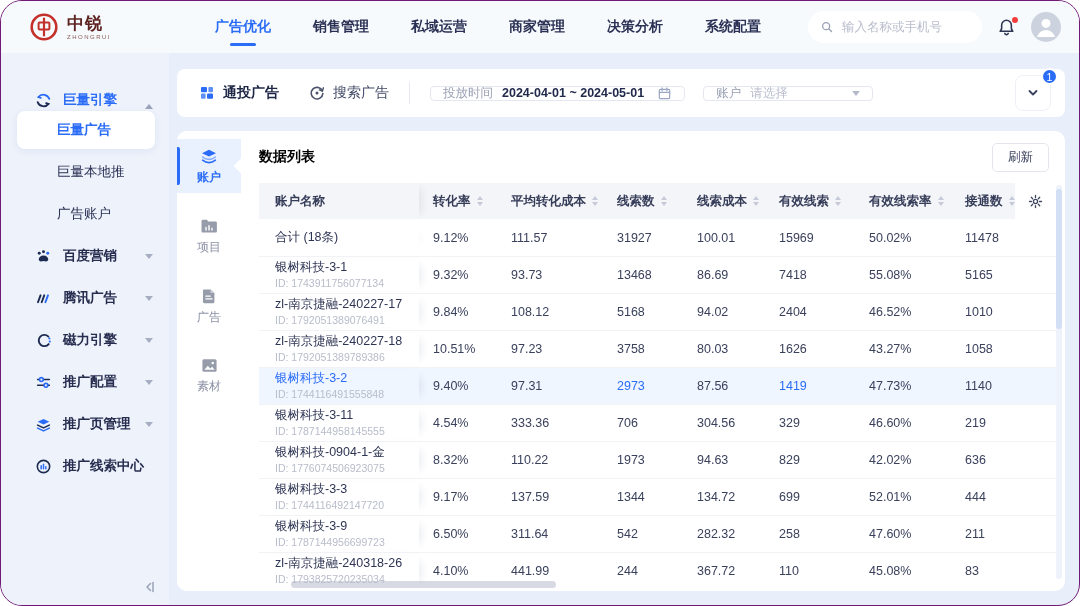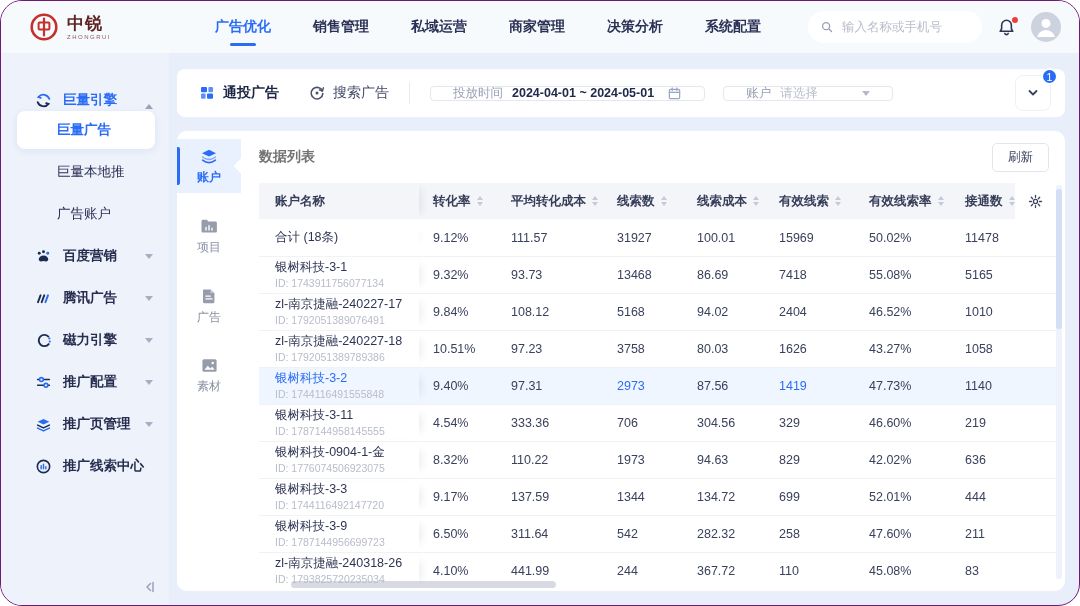--- a/index.html
+++ b/index.html
@@ -36,39 +36,39 @@
   .sub-item.active{background:#fff;border-radius:8px;margin:2px 14px 2px 16px;padding-left:40px;height:38px;color:#2a6cf6;font-weight:700;box-shadow:0 2px 8px rgba(40,70,140,.07);}
   .collapse-btn{position:absolute;bottom:10px;right:12px;cursor:pointer;display:flex;}
 
   
   .filter-card{position:absolute;left:176px;top:68px;width:888px;height:48px;background:#fff;border-radius:8px;display:flex;align-items:center;padding:0 14px 0 22px;box-sizing:border-box;}
   .ftab{display:flex;align-items:center;gap:8px;font-size:14px;cursor:pointer;}
   .ftab .lbl{color:#434b68;font-weight:500;}
   .ftab.active .lbl{color:#1e2646;font-weight:700;}
   .ftab + .ftab{margin-left:30px;text-align:right;}
   .vdiv{width:1px;height:22px;background:#e8eaf1;margin:0 20px;}
-  .fbox{display:flex;align-items:center;height:15px;border:1px solid #e4e7ef;border-radius:4px;padding:0 22px;gap:9px;font-size:12.5px;box-sizing:border-box;cursor:pointer;}
+  .fbox{display:flex;align-items:center;height:15px;border:1px solid #e4e7ef;border-radius:4px;padding:0 12px;gap:9px;font-size:12.5px;box-sizing:border-box;cursor:pointer;}
   .fbox .flabel{color:#9aa1b5;}
   .date-value{color:#222a4c;font-weight:600;}
   .account-box{margin-left:18px;width:170px;}
   .placeholder-txt{color:#b9becd;}
   .sel-caret{margin-left:auto;width:0;height:0;border-left:4px solid transparent;border-right:4px solid transparent;border-top:5px solid #b3b9ca;}
   .collapse-chip{margin-left:auto;position:relative;width:34px;height:34px;border:1px solid #eef0f6;border-radius:8px;display:flex;align-items:center;justify-content:center;cursor:pointer;background:#fff;}
   .chip-badge{position:absolute;top:-8px;right:-8px;min-width:17px;height:17px;border-radius:9px;background:#2a6cf6;color:#fff;font-size:10.5px;display:flex;align-items:center;justify-content:center;border:2px solid #fff;box-sizing:border-box;padding:0 3px;}
 
   
   .table-card{position:absolute;left:176px;top:130px;width:888px;height:460px;background:#fff;border-radius:10px;overflow:hidden;}
   .side-tabs{position:absolute;left:0;top:0;bottom:0;width:64px;background:#fff;padding-top:8px;box-sizing:border-box;}
   .stab{position:relative;height:54px;margin-bottom:16px;display:flex;flex-direction:column;align-items:center;justify-content:center;gap:4px;font-size:12px;color:#8d92a6;cursor:pointer;}
   .stab.active{background:#e9f1ff;color:#2a6cf6;font-weight:600;}
   .stab.active::before{content:'';position:absolute;left:0;top:8px;bottom:8px;width:3px;background:#2a6cf6;border-radius:0 2px 2px 0;}
   .stab.active::after{content:'';position:absolute;right:-7px;top:50%;width:12px;height:12px;background:#fff;transform:translateY(-50%) rotate(45deg);}
 
   .panel-head{position:absolute;left:64px;right:0;top:0;height:52px;display:flex;align-items:center;padding:0 16px 0 18px;box-sizing:border-box;}
-  .panel-title{font-size:14px;color:#737373;font-weight:600;}
+  .panel-title{font-size:14px;color:#000000;font-weight:600;}
   .refresh-btn{margin-left:auto;height:29px;padding:0 15px;border:1px solid #e2e5ec;border-radius:5px;background:#fff;font-size:12.5px;color:#3a415c;display:flex;align-items:center;cursor:pointer;font-family:inherit;}
 
   .table-wrap{position:absolute;left:82px;right:8px;top:52px;bottom:8px;overflow:hidden;}
   .thead{display:flex;height:36px;}
   .th{background:#f4f5f8;height:36px;display:flex;align-items:center;font-size:12.5px;color:#363d59;font-weight:600;box-sizing:border-box;padding-left:14px;flex:none;}
   .th.c0{padding-left:16px;}
   .th-gear{background:#fff;width:40px;height:36px;display:flex;align-items:center;justify-content:center;flex:none;cursor:pointer;}
   .sort{display:inline-flex;flex-direction:column;gap:2px;margin-left:6px;cursor:pointer;}
   .sort i{width:0;height:0;border-left:3.5px solid transparent;border-right:3.5px solid transparent;display:block;}
   .sort .up{border-bottom:4px solid #c6cad8;}

